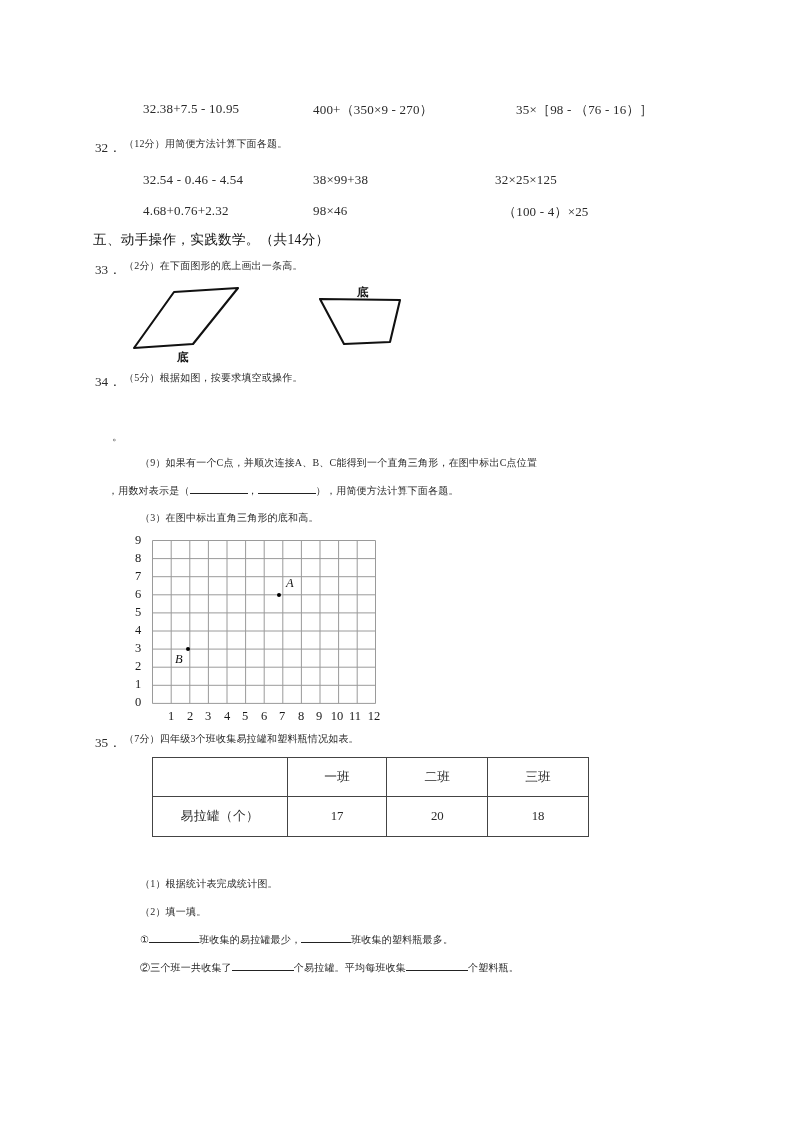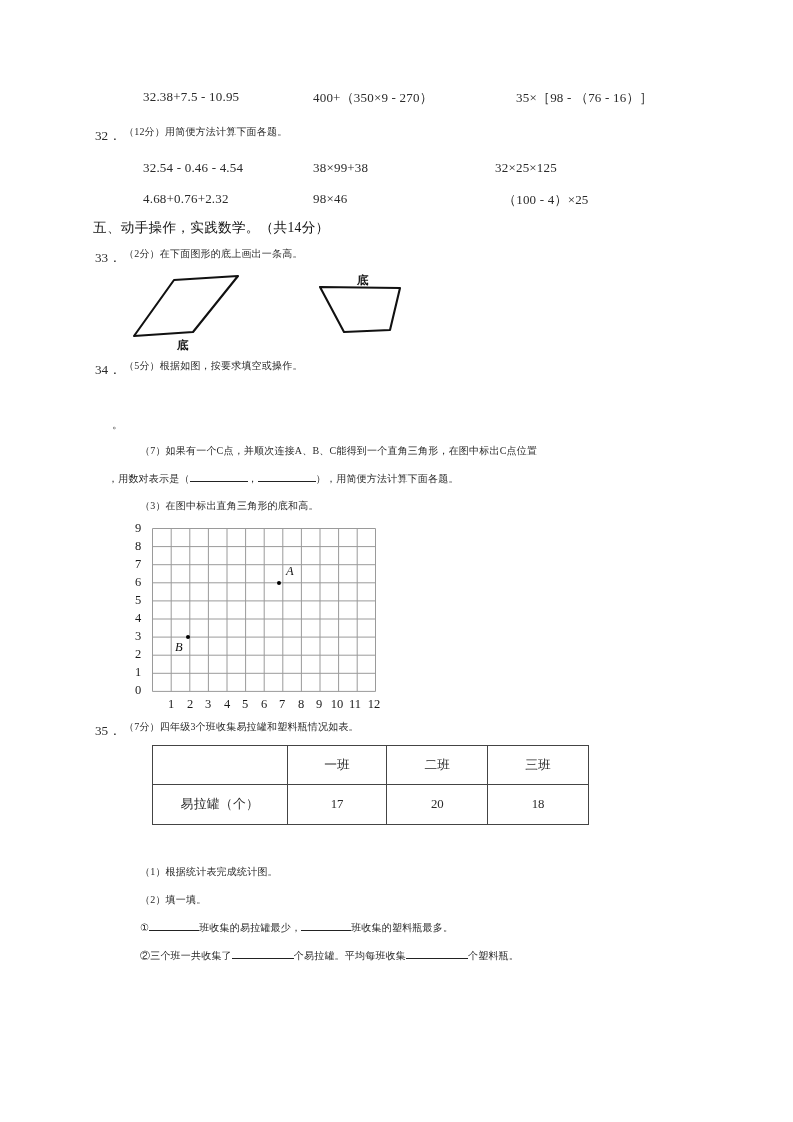--- a/index.html
+++ b/index.html
@@ -10,21 +10,21 @@
   body {
     width: 793px;
     height: 1122px;
     position: relative;
     font-family: "Liberation Serif", "DejaVu Serif", serif;
     color: #1a1a1a;
     overflow: hidden;
   }
   .page {
     position: absolute;
-    left: 0; top: 0;
+    left: 0; top: 12px;
     width: 793px;
     height: 900px;
   }
 
   
   .row {
     position: absolute;
     font-size: 10px;
     line-height: 1;
     white-space: nowrap;
@@ -157,21 +157,21 @@
     <polygon points="4,5 84,6 74,48 28,50" fill="#ffffff" stroke="#111111" stroke-width="2.1" stroke-linejoin="round"></polygon>
   </svg>
   <div class="shape-label cn" style="left:357px; top:273px;">底</div>
 
   <div class="qnum" style="left:95px; top:361px;">34．</div>
   <div class="row cn" style="left:124px; top:361px;">（5分）根据如图，按要求填空或操作。</div>
 
 
   <div class="tinydot cn" style="left:112px; top:417px;">。</div>
 
-  <div class="row cn" style="left:140px; top:446px;">（7）如果有一个C点，并顺次连接A、B、C能得到一个直角三角形，在图中标出C点位置</div>
+  <div class="row cn" style="left:140px; top:446px;">（9）如果有一个C点，并顺次连接A、B、C能得到一个直角三角形，在图中标出C点位置</div>
   <div class="row cn" style="left:108px; top:474px;">
     <span>，用数对表示是（</span><span class="blank b58"></span><span>，</span><span class="blank b58"></span><span>），用简便方法计算下面各题。</span>
   </div>
 
   <div class="row cn" style="left:140px; top:501px;">（3）在图中标出直角三角形的底和高。</div>
 
   <div class="grid-wrap" style="left:152px; top:528px; width:224px; height:164px;">
     <svg width="224" height="164" viewBox="0 0 224 164">
       <g stroke="#9a9a9a" stroke-width="1" fill="none">
         <line x1="0.5" y1="0.5" x2="0.5" y2="163.5"></line>

